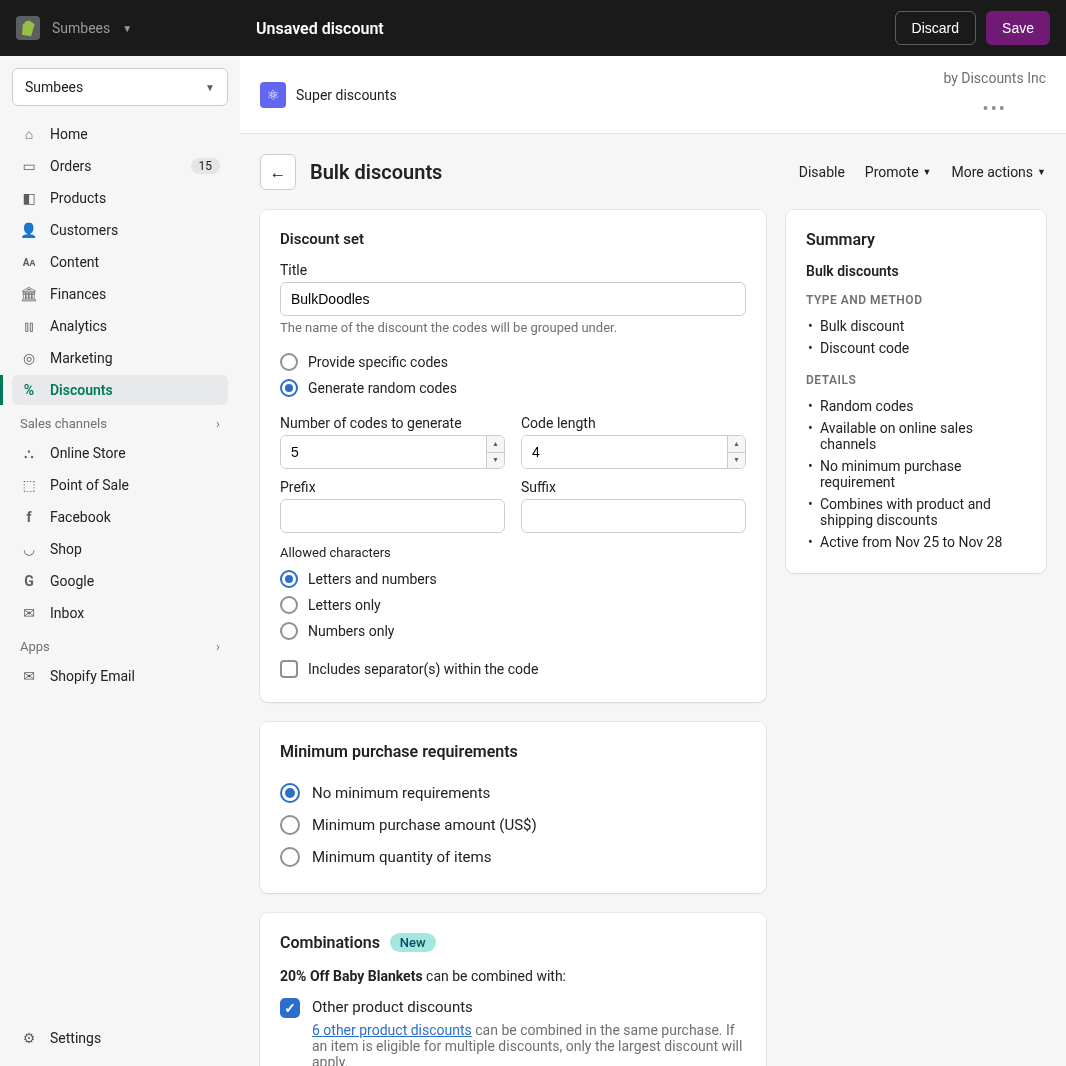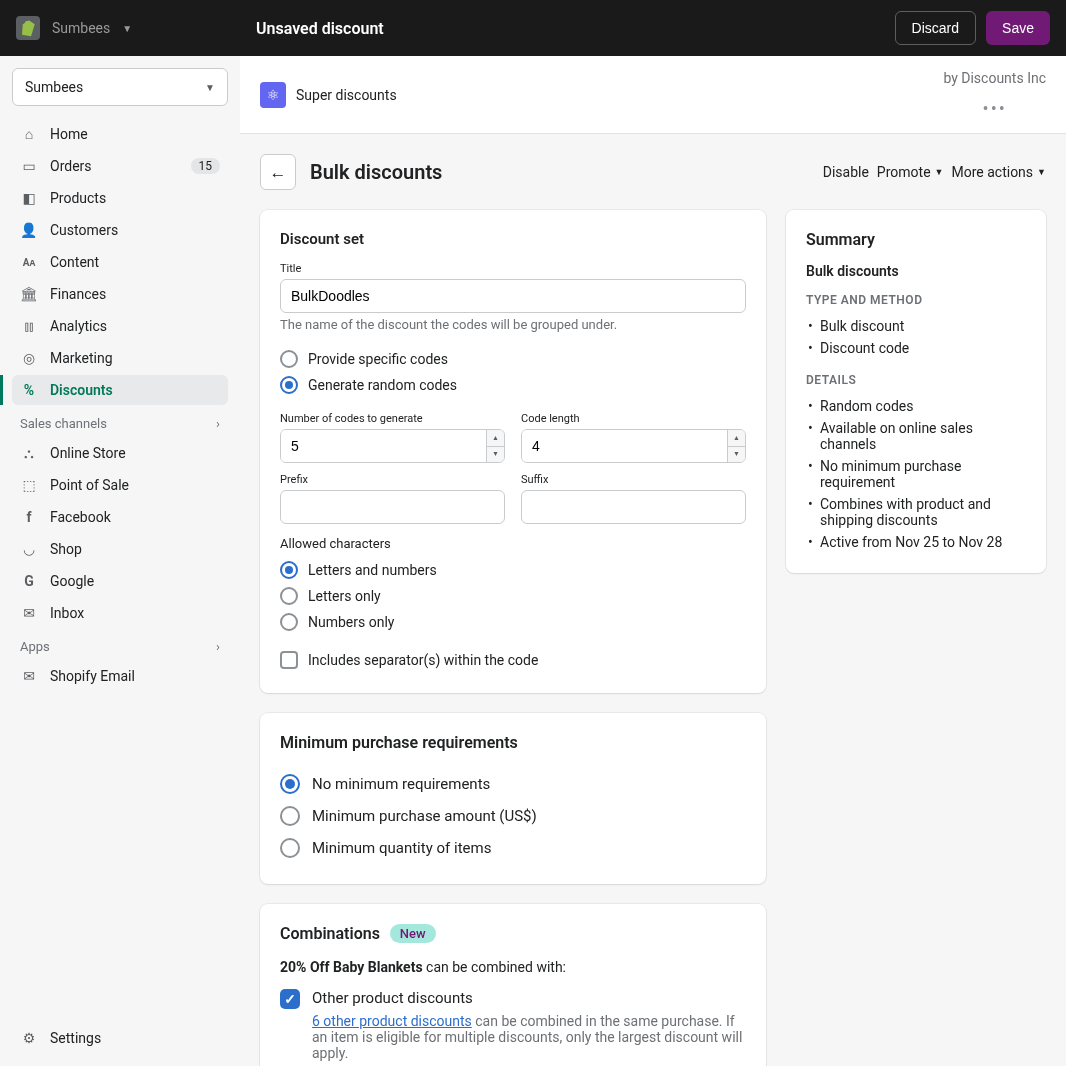--- a/index.html
+++ b/index.html
@@ -28,49 +28,49 @@
 .sidebar-bottom { margin-top: auto; }
 .main { flex: 1; overflow-y: auto; background: #f6f6f7; }
 .app-header { background: #fff; border-bottom: 1px solid #e1e3e5; padding: 14px 20px; display: flex; align-items: center; justify-content: space-between; }
 .app-header-left { display: flex; align-items: center; gap: 10px; }
 .app-icon { width: 26px; height: 26px; background: #6366f1; border-radius: 4px; display: flex; align-items: center; justify-content: center; color: #fff; font-size: 14px; }
 .app-header-right { display: flex; align-items: center; gap: 12px; color: #6d7175; flex-direction: column; }
 .more-dots { cursor: pointer; color: #8c9196; font-size: 18px; letter-spacing: 2px; }
 .page-header { padding: 20px 20px 10px; display: flex; align-items: center; gap: 14px; }
 .back-btn { width: 36px; height: 36px; background: #fff; border: 1px solid #c9cccf; border-radius: 6px; display: flex; align-items: center; justify-content: center; cursor: pointer; font-size: 17px;}
 .page-title { font-size: 20px; font-weight: 600; flex: 1; }
-.page-actions { display: flex; gap: 8px; align-items: center; }
+.page-actions { display: flex; gap: 20px; align-items: center; }
 .page-action { cursor: pointer; display: flex; align-items: center; gap: 4px; }
 .content-row { display: flex; gap: 20px; padding: 10px 20px 20px; align-items: flex-start; }
 .content-main { flex: 1; display: flex; flex-direction: column; gap: 20px; }
 .card { background: #fff; border-radius: 8px; padding: 20px; box-shadow: 0 0 0 1px rgba(0,0,0,0.05), 0 1px 2px rgba(0,0,0,0.08); }
 .card-title { font-weight: 600; font-size: 15px; margin-bottom: 14px; }
 .card-section-title { font-weight: 600; font-size: 16px; margin-bottom: 16px; }
-.field-label { font-size: 11px; margin-bottom: 4px; display: block; }
+.field-label { font-size: 14px; margin-bottom: 4px; display: block; }
 .input { width: 100%; padding: 8px 10px; border: 1px solid #c9cccf; border-radius: 6px; font-size: 14px; }
 .help-text { font-size: 13px; color: #6d7175; margin-top: 4px; }
 .radio-group { margin: 14px 0; }
 .radio-item, .check-item { display: flex; align-items: center; gap: 10px; padding: 4px 0; cursor: pointer; }
 .radio { width: 18px; height: 18px; border: 2px solid #8c9196; border-radius: 50%; position: relative; }
 .radio.checked { border-color: #2c6ecb; }
 .radio.checked::after { content: ''; position: absolute; inset: 3px; background: #2c6ecb; border-radius: 50%; }
 .checkbox { width: 18px; height: 18px; border: 2px solid #8c9196; border-radius: 4px; display: flex; align-items: center; justify-content: center; }
 .field-row { display: flex; gap: 16px; margin: 10px 0; }
 .field-col { flex: 1; }
 .num-input-wrap { display: flex; border: 1px solid #c9cccf; border-radius: 6px; overflow: hidden; }
 .num-input-wrap input { border: none; flex: 1; padding: 8px 10px; font-size: 14px; outline:none;}
 .spinner { width: 18px; display: flex; flex-direction: column; border-left: 1px solid #c9cccf; }
 .spinner div { flex: 1; font-size: 7px; display: flex; align-items: center; justify-content: center; background: #f6f6f7; cursor: pointer; color: #5c5f62;}
 .spinner div:first-child { border-bottom: 1px solid #c9cccf; }
 .section-label { font-size: 13px; margin: 12px 0 6px; }
 .radio-lg { width: 20px; height: 20px; border: 2px solid #8c9196; border-radius: 50%; position: relative; flex-shrink: 0;}
 .radio-lg.checked { border-color: #2c6ecb; }
 .radio-lg.checked::after { content: ''; position: absolute; inset: 3px; background: #2c6ecb; border-radius: 50%; }
 .radio-item-lg { display: flex; align-items: center; gap: 12px; padding: 6px 0; cursor: pointer; font-size: 15px;}
-.badge-new { background: #a4e8dd; color: #701a75; padding: 2px 10px; border-radius: 10px; font-size: 13px; font-weight: 500;}
+.badge-new { background: #a4e8dd; color: #0c4a6e; padding: 2px 10px; border-radius: 10px; font-size: 13px; font-weight: 500;}
 .combinable-row { margin: 10px 0; }
 .combinable-header { display: flex; align-items: flex-start; gap: 12px; }
 .checkbox-lg { width: 20px; height: 20px; border-radius: 5px; background: #2c6ecb; color: #fff; display: flex; align-items: center; justify-content: center; font-size: 14px; font-weight: bold; flex-shrink: 0;}
 .combinable-desc { margin-left: 32px; color: #6d7175; font-size: 14px; margin-top: 4px; }
 .link { color: #2c6ecb; text-decoration: underline; cursor: pointer; }
 .sidebar-panel { width: 260px; background: #fff; border-radius: 8px; box-shadow: 0 0 0 1px rgba(0,0,0,0.05), 0 1px 2px rgba(0,0,0,0.08); }
 .panel-section { padding: 20px; border-bottom: 1px solid #e1e3e5; }
 .panel-section:last-child { border-bottom: none; }
 .panel-title { font-weight: 600; font-size: 16px; margin-bottom: 14px; }
 .panel-subtitle { font-weight: 600; margin-bottom: 12px; }

